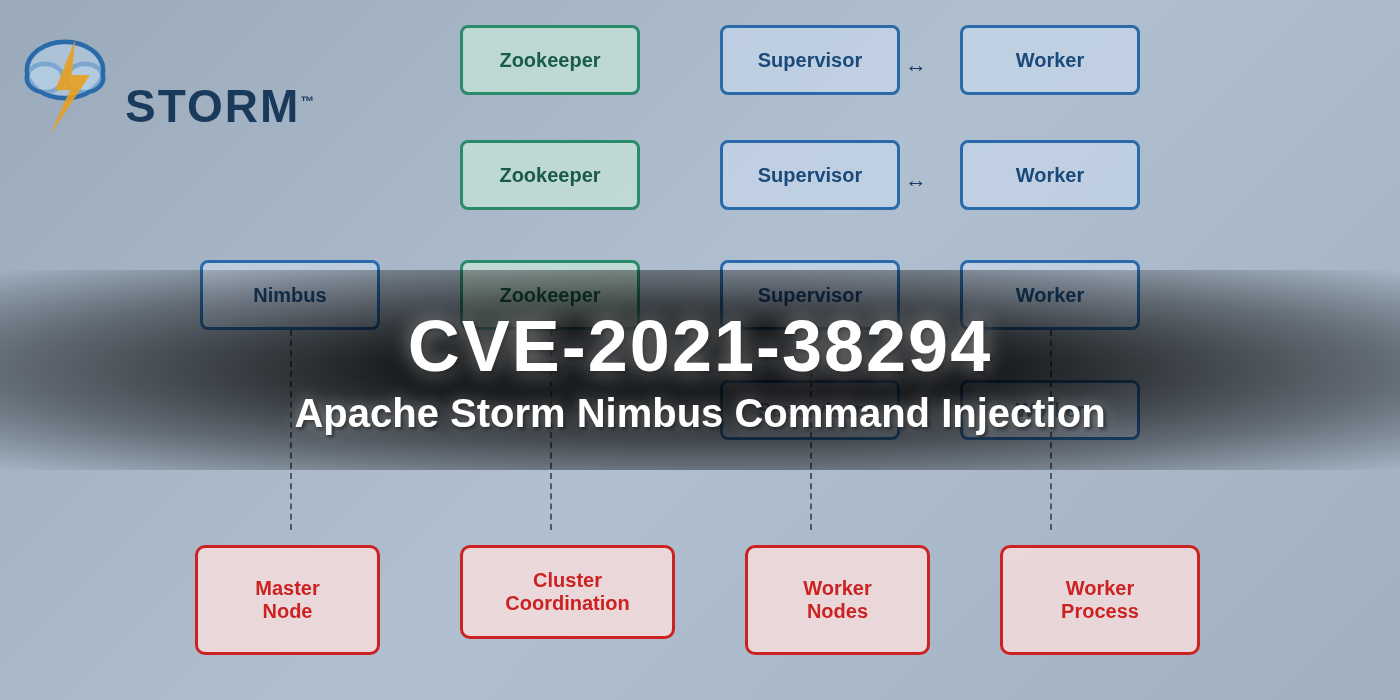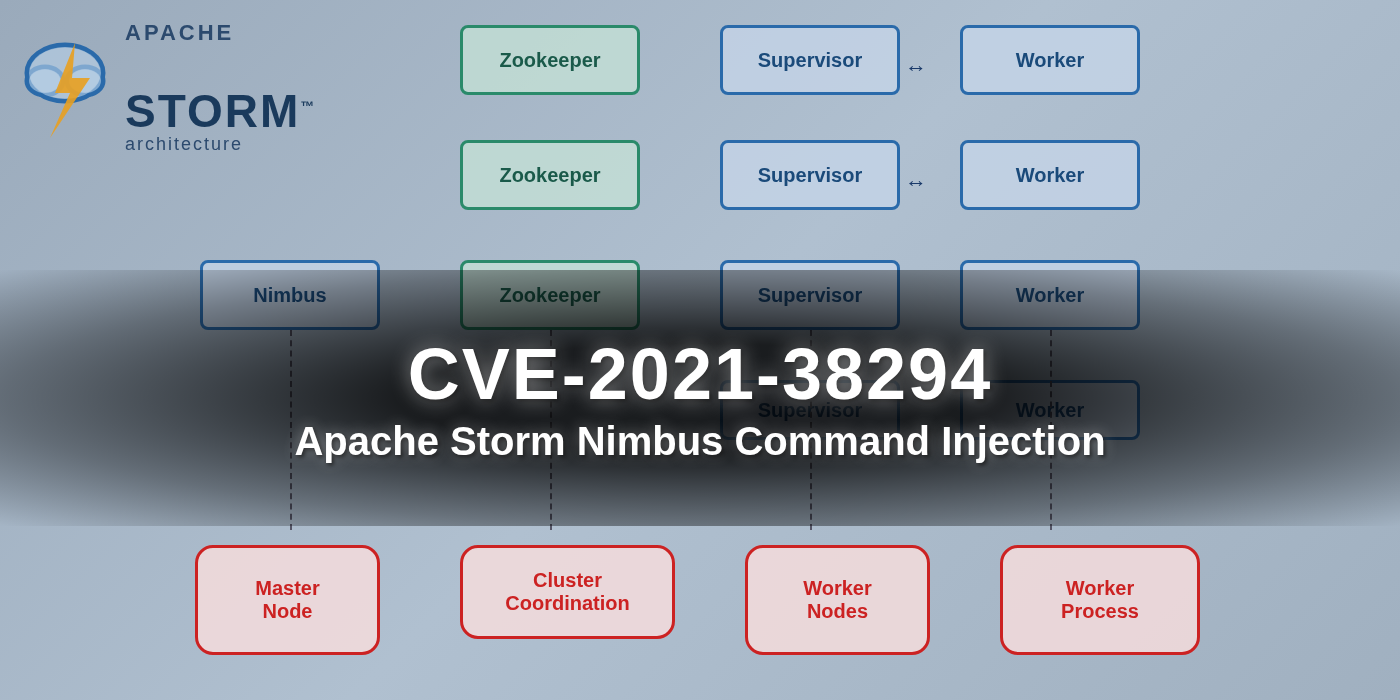--- a/index.html
+++ b/index.html
@@ -110,40 +110,40 @@
 
     
     .dashed-line {
       position: absolute;
       border-left: 2px dashed #556;
     }
 
     
     .bottom-box {
       position: absolute;
-      border-radius: 18px;
+      border-radius: 10px;
       border: 3px solid #cc2222;
       background: rgba(245, 220, 220, 0.85);
       color: #cc2222;
       font-size: 20px;
       font-weight: bold;
       text-align: center;
       display: flex;
       align-items: center;
       justify-content: center;
       padding: 10px;
     }
 
     
     .cve-overlay {
       position: absolute;
       top: 270px;
       left: 0;
       right: 0;
-      height: 256px;
+      height: 200px;
       background: radial-gradient(ellipse at center, rgba(0,0,0,0.85) 30%, rgba(0,0,0,0.4) 70%, transparent 100%);
       display: flex;
       flex-direction: column;
       align-items: center;
       justify-content: center;
       gap: 4px;
     }
 
     .cve-title {
       font-size: 72px;
@@ -174,25 +174,23 @@
       <ellipse cx="65" cy="58" rx="18" ry="14" fill="none" stroke="#2a6aaa" stroke-width="5"></ellipse>
 
       <ellipse cx="45" cy="50" rx="36" ry="26" fill="#b8d0e8" opacity="0.6"></ellipse>
       <ellipse cx="25" cy="58" rx="16" ry="12" fill="#b8d0e8" opacity="0.6"></ellipse>
       <ellipse cx="65" cy="58" rx="16" ry="12" fill="#b8d0e8" opacity="0.6"></ellipse>
 
       <polygon points="55,20 35,70 50,70 30,115 70,55 52,55" fill="#e8a020" opacity="0.9"></polygon>
     </svg>
 
     <div class="logo-text">
-      <span class="logo-apache">APACHE</span>
       <span class="logo-storm">
         <span>STORM</span><sup>™</sup>
       </span>
-      <span class="logo-arch">architecture</span>
     </div>
   </div>
 
   <div class="arch-box green-box" style="left: 460px; top: 25px; width: 180px; height: 70px;">Zookeeper</div>
 
   <div class="arch-box blue-box" style="left: 720px; top: 25px; width: 180px; height: 70px;">Supervisor</div>
 
   <div class="arrow" style="left: 905px; top: 52px;">↔</div>
 
   <div class="arch-box blue-box" style="left: 960px; top: 25px; width: 180px; height: 70px;">Worker</div>

